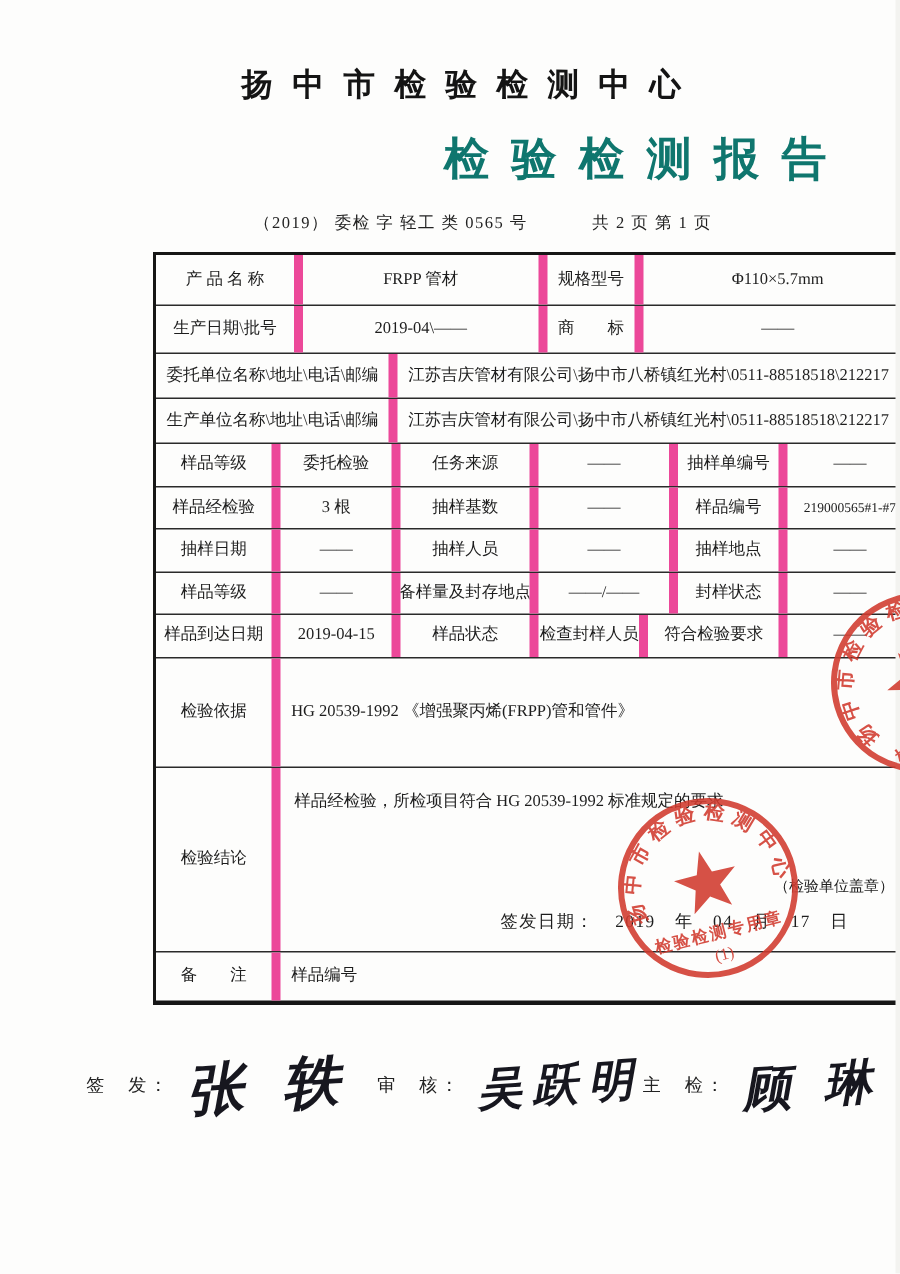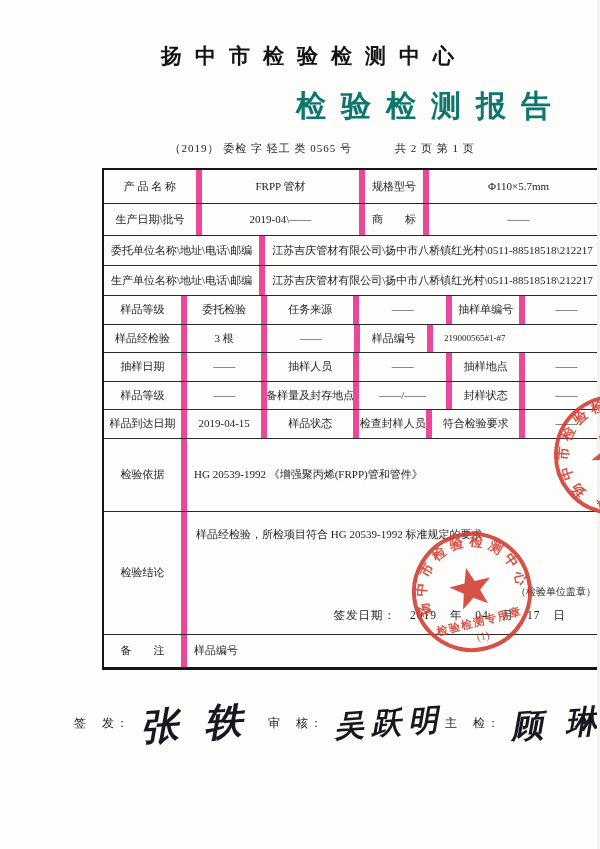--- a/index.html
+++ b/index.html
@@ -68,21 +68,21 @@
   .issue-line{
     text-align:right;padding-right:42px;margin-top:9px;
     font-size:11.5px;letter-spacing:1px;
   }
   .issue-line .date{margin-left:14px;word-spacing:9px;}
   .basis-val{white-space:normal;text-align:right;}
 
   
   .sig-row{
     margin:28px 30px 0 74px;
-    display:flex;align-items:center;justify-content:space-between;
+    display:flex;align-items:center;justify-content:center;
   }
   .sig-group{display:flex;align-items:center;}
   .sig-label{font-size:12px;letter-spacing:2px;color:#222;white-space:nowrap;}
   .hand{
     font-style:italic;font-weight:600;color:#17171f;
     transform:rotate(-4deg);display:inline-block;margin-left:10px;
     white-space:nowrap;
   }
   .hand-1{font-size:38px;letter-spacing:26px;}
   .hand-2{font-size:30px;letter-spacing:7px;}
@@ -138,20 +138,21 @@
       <div class="cell c2">委托检验</div>
       <div class="cell c3">任务来源</div>
       <div class="cell c4">——</div>
       <div class="cell c5 fs10">抽样单编号</div>
       <div class="cell c6">——</div>
     </div>
 
     <div class="row h27">
       <div class="cell c1">样品经检验</div>
       <div class="cell c2">3 根</div>
+      <div class="cell c3">抽样基数</div>
       <div class="cell c4">——</div>
       <div class="cell c5">样品编号</div>
       <div class="cell c6 fs9">219000565#1-#7</div>
     </div>
 
     <div class="row h28">
       <div class="cell c1">抽样日期</div>
       <div class="cell c2">——</div>
       <div class="cell c3">抽样人员</div>
       <div class="cell c4">——</div>

